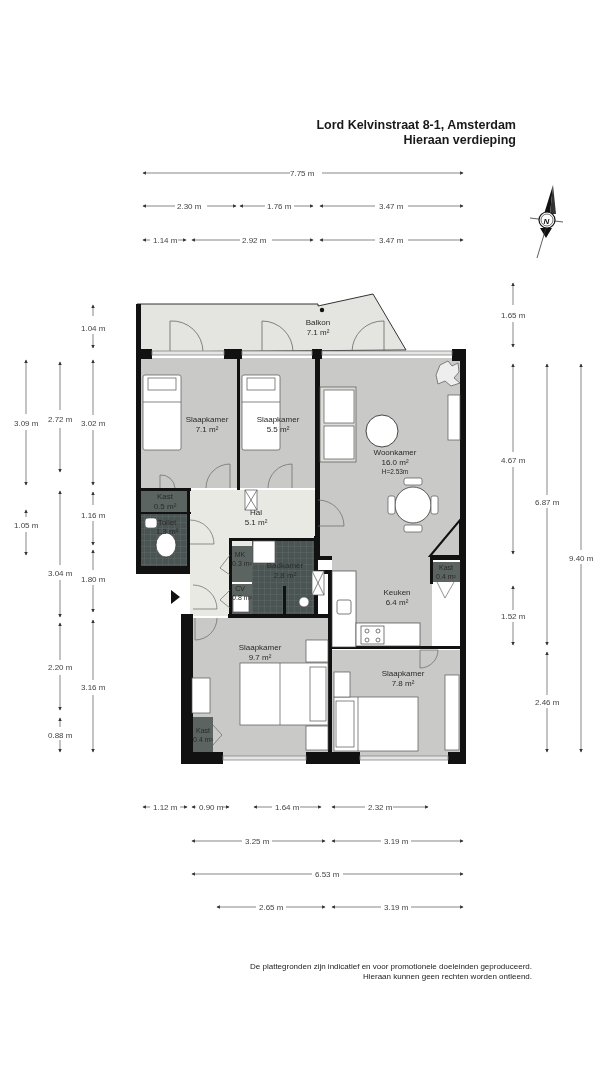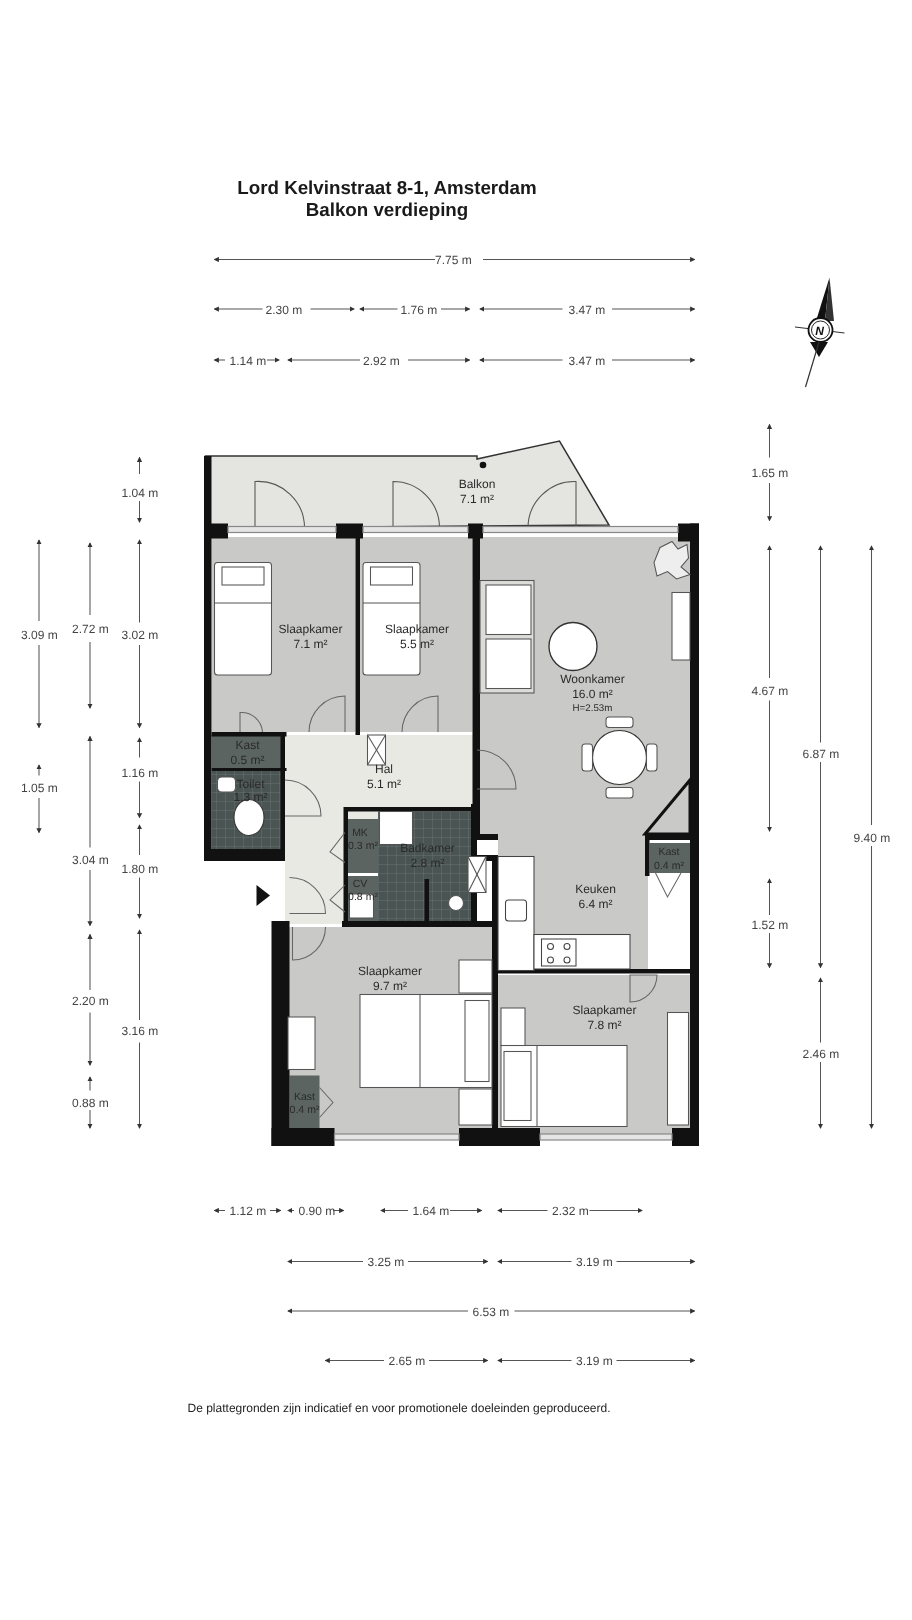--- a/index.html
+++ b/index.html
@@ -1,27 +1,27 @@
 <!DOCTYPE html>
 <html><head>
 <meta charset="utf-8">
 <style>
   html, body { margin:0; padding:0; background:#ffffff; }
   body { width:608px; height:1080px; position:relative; overflow:hidden; font-family:"Liberation Sans", sans-serif; color:#333; }
-  .title { position:absolute; left:0; width:516px; text-align:center; font-weight:bold; font-size:12.5px; color:#1a1a1a; }
-  .footer { position:absolute; left:0; width:532px; text-align:center; font-size:8px; color:#222; line-height:10px; }
+  .title { position:absolute; left:0; width:516px; text-align:right; font-weight:bold; font-size:12.5px; color:#1a1a1a; }
+  .footer { position:absolute; left:0; width:532px; text-align:right; font-size:8px; color:#222; line-height:10px;margin-top:28px; }
   svg { position:absolute; left:0; top:0; }
   .dim-text { font-family:"Liberation Sans", sans-serif; font-size:8px; fill:#444; }
   .room-text { font-family:"Liberation Sans", sans-serif; font-size:8px; fill:#2a2a2a; text-anchor:middle; }
 </style>
 </head>
 <body>
 
 <div class="title" style="top:118px;">Lord Kelvinstraat 8-1, Amsterdam</div>
-<div class="title" style="top:133px;">Balkon verdieping</div>
+<div class="title" style="top:133px;">Hieraan verdieping</div>
 
 <svg width="608" height="1080" viewBox="0 0 608 1080">
   <defs>
     <marker id="ar" viewBox="0 0 6 6" refX="5" refY="3" markerWidth="5" markerHeight="5" orient="auto-start-reverse">
       <path d="M0,0 L6,3 L0,6 z" fill="#333"></path>
     </marker>
     <pattern id="tiles" width="6" height="6" patternUnits="userSpaceOnUse">
       <rect width="6" height="6" fill="#4a5452"></rect>
       <path d="M6,0 L0,0 0,6" fill="none" stroke="#6b7673" stroke-width="0.6"></path>
     </pattern>
@@ -337,13 +337,14 @@
 
   <text class="room-text" x="403" y="676">Slaapkamer</text>
   <text class="room-text" x="403" y="686">7.8 m²</text>
 
   <text class="room-text" x="203" y="733" style="font-size:7px">Kast</text>
   <text class="room-text" x="203" y="742" style="font-size:7px">0.4 m²</text>
 </svg>
 
 <div class="footer" style="top:934px;">
   <div>De plattegronden zijn indicatief en voor promotionele doeleinden geproduceerd.</div>
+  <div>Hieraan kunnen geen rechten worden ontleend.</div>
 </div>
 
 </body></html>

